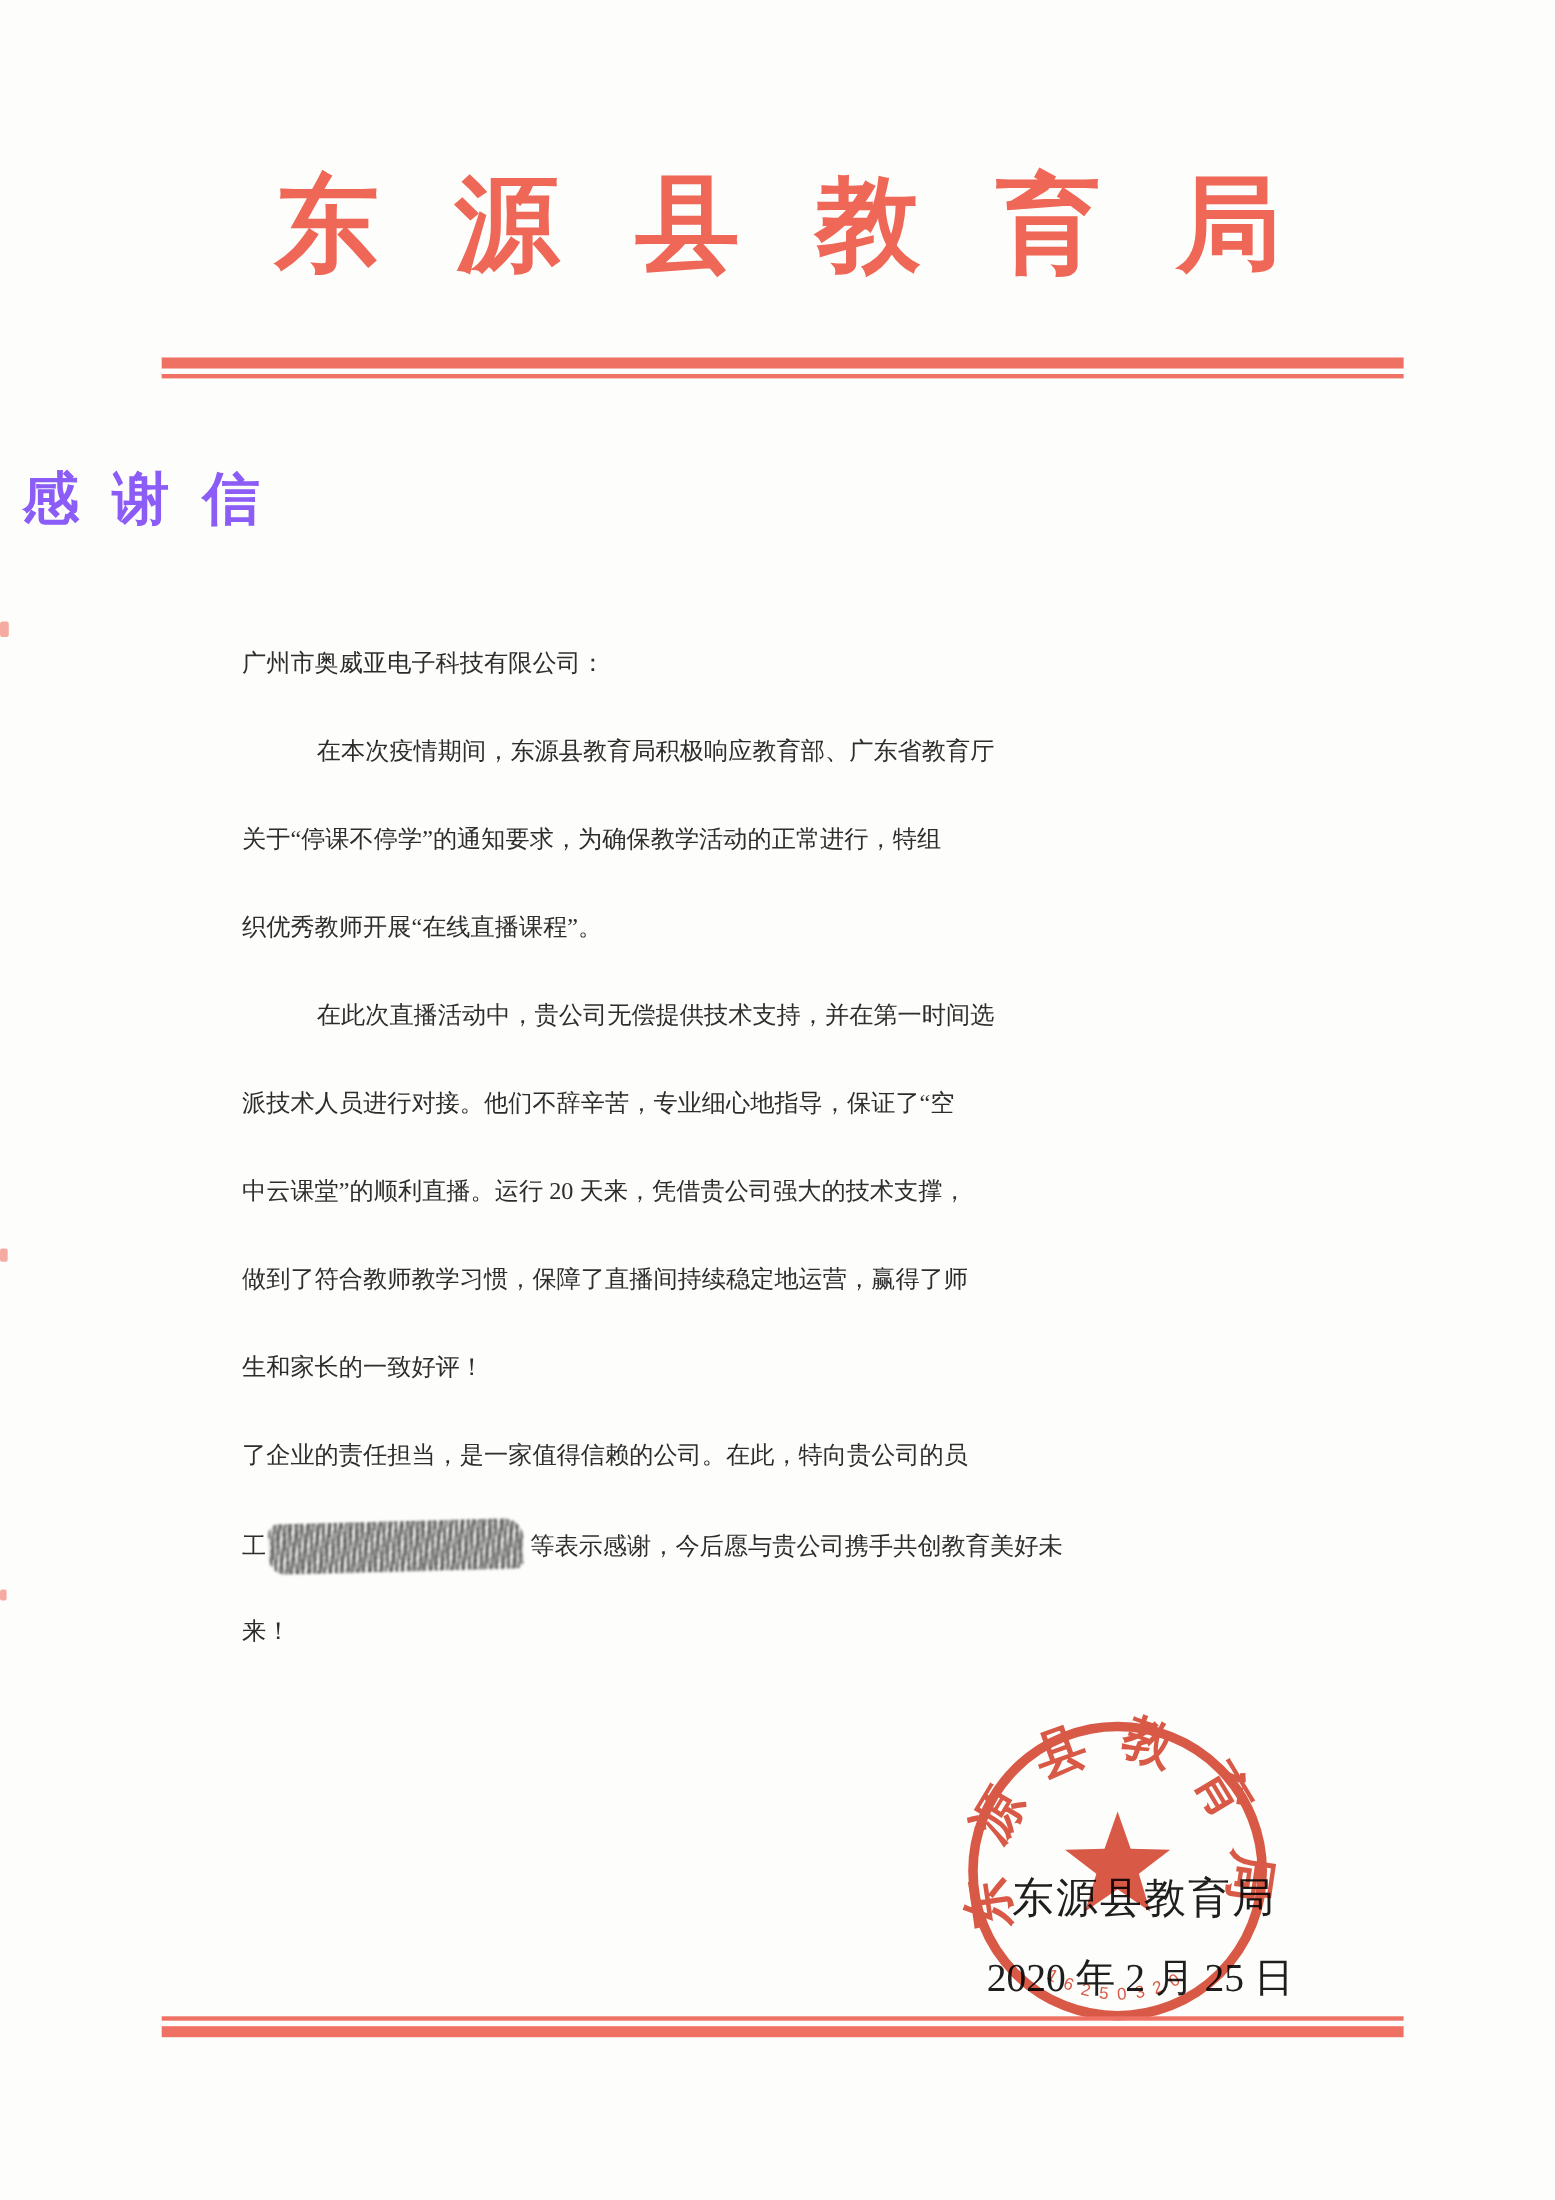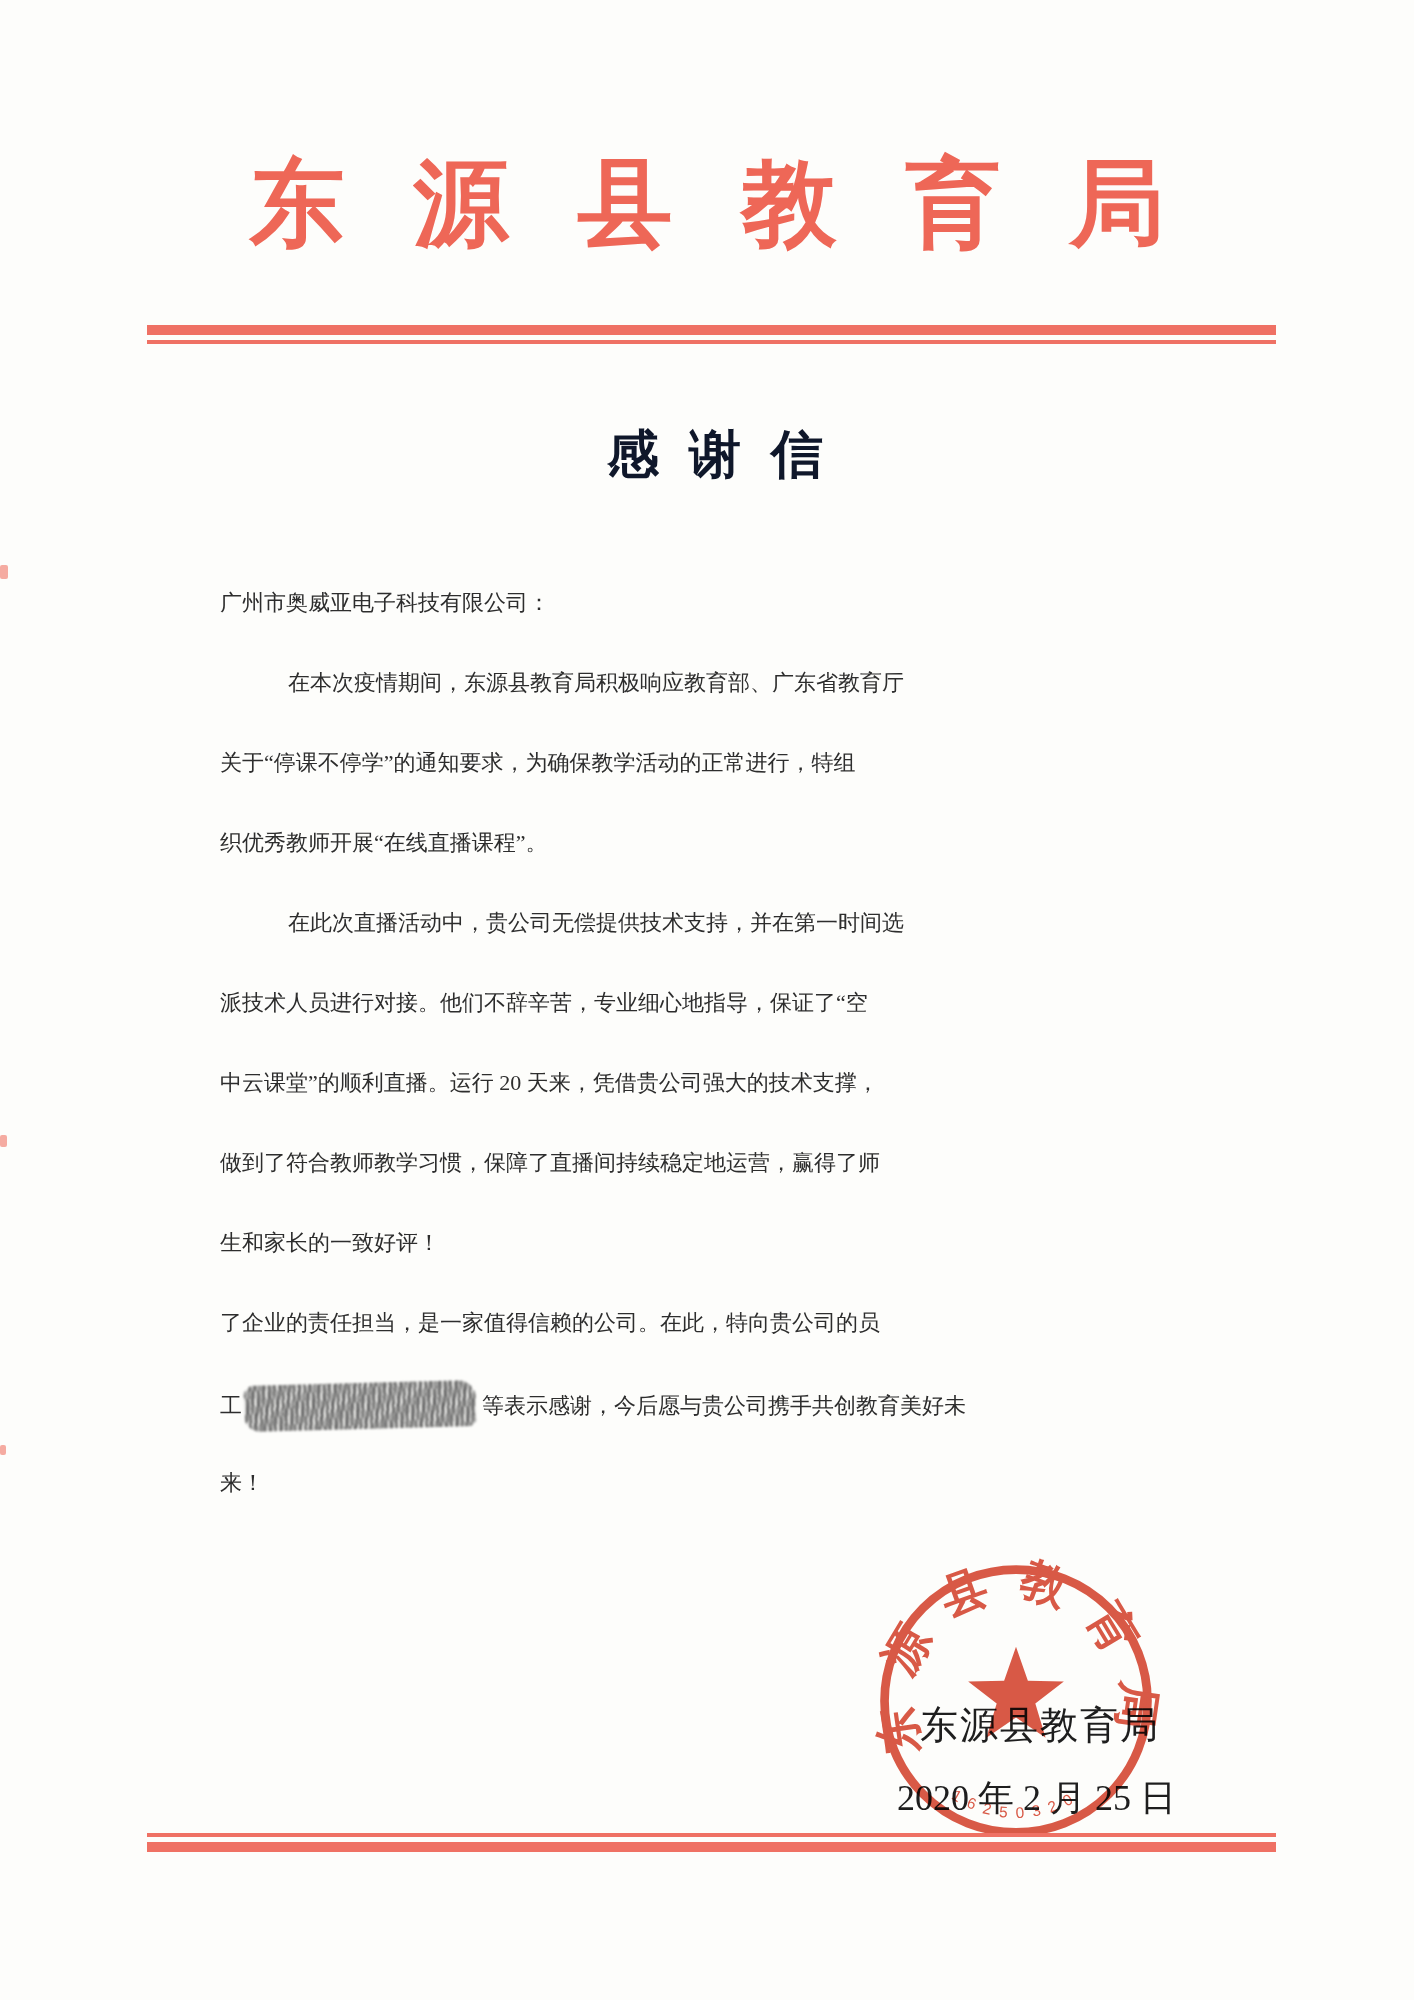--- a/index.html
+++ b/index.html
@@ -18,23 +18,23 @@
   .rule{position:absolute;left:147px;width:1129px;}
   .rule-top{top:325px;}
   .rule-bottom{top:1833px;}
   .rule .bar-thick{height:10px;background:var(--rule-red);}
   .rule .bar-thin{height:4px;background:var(--rule-red);}
   .rule-top .bar-thick{margin-bottom:5px;}
   .rule-bottom .bar-thin{margin-bottom:5px;}
   
   .doc-title{
     position:absolute;top:426px;left:0;width:100%;margin:0;
-    text-align:center;font-size:52px;font-weight:bold;line-height:1.1;
-    letter-spacing:30px;padding-left:46px;box-sizing:border-box;
-    color:#0f172a;white-space:nowrap;
+    text-align:left;font-size:52px;font-weight:bold;line-height:1.1;
+    letter-spacing:30px;padding-left:20px;box-sizing:border-box;
+    color:#8b5cf6;white-space:nowrap;
   }
   
   .body-text{
     position:absolute;left:220px;top:583px;width:1005px;
     font-size:22px;line-height:40px;color:#2d2d2d;
   }
   .line{height:80px;white-space:nowrap;}
   .line.indent{text-indent:68px;}
   
   .redaction{

